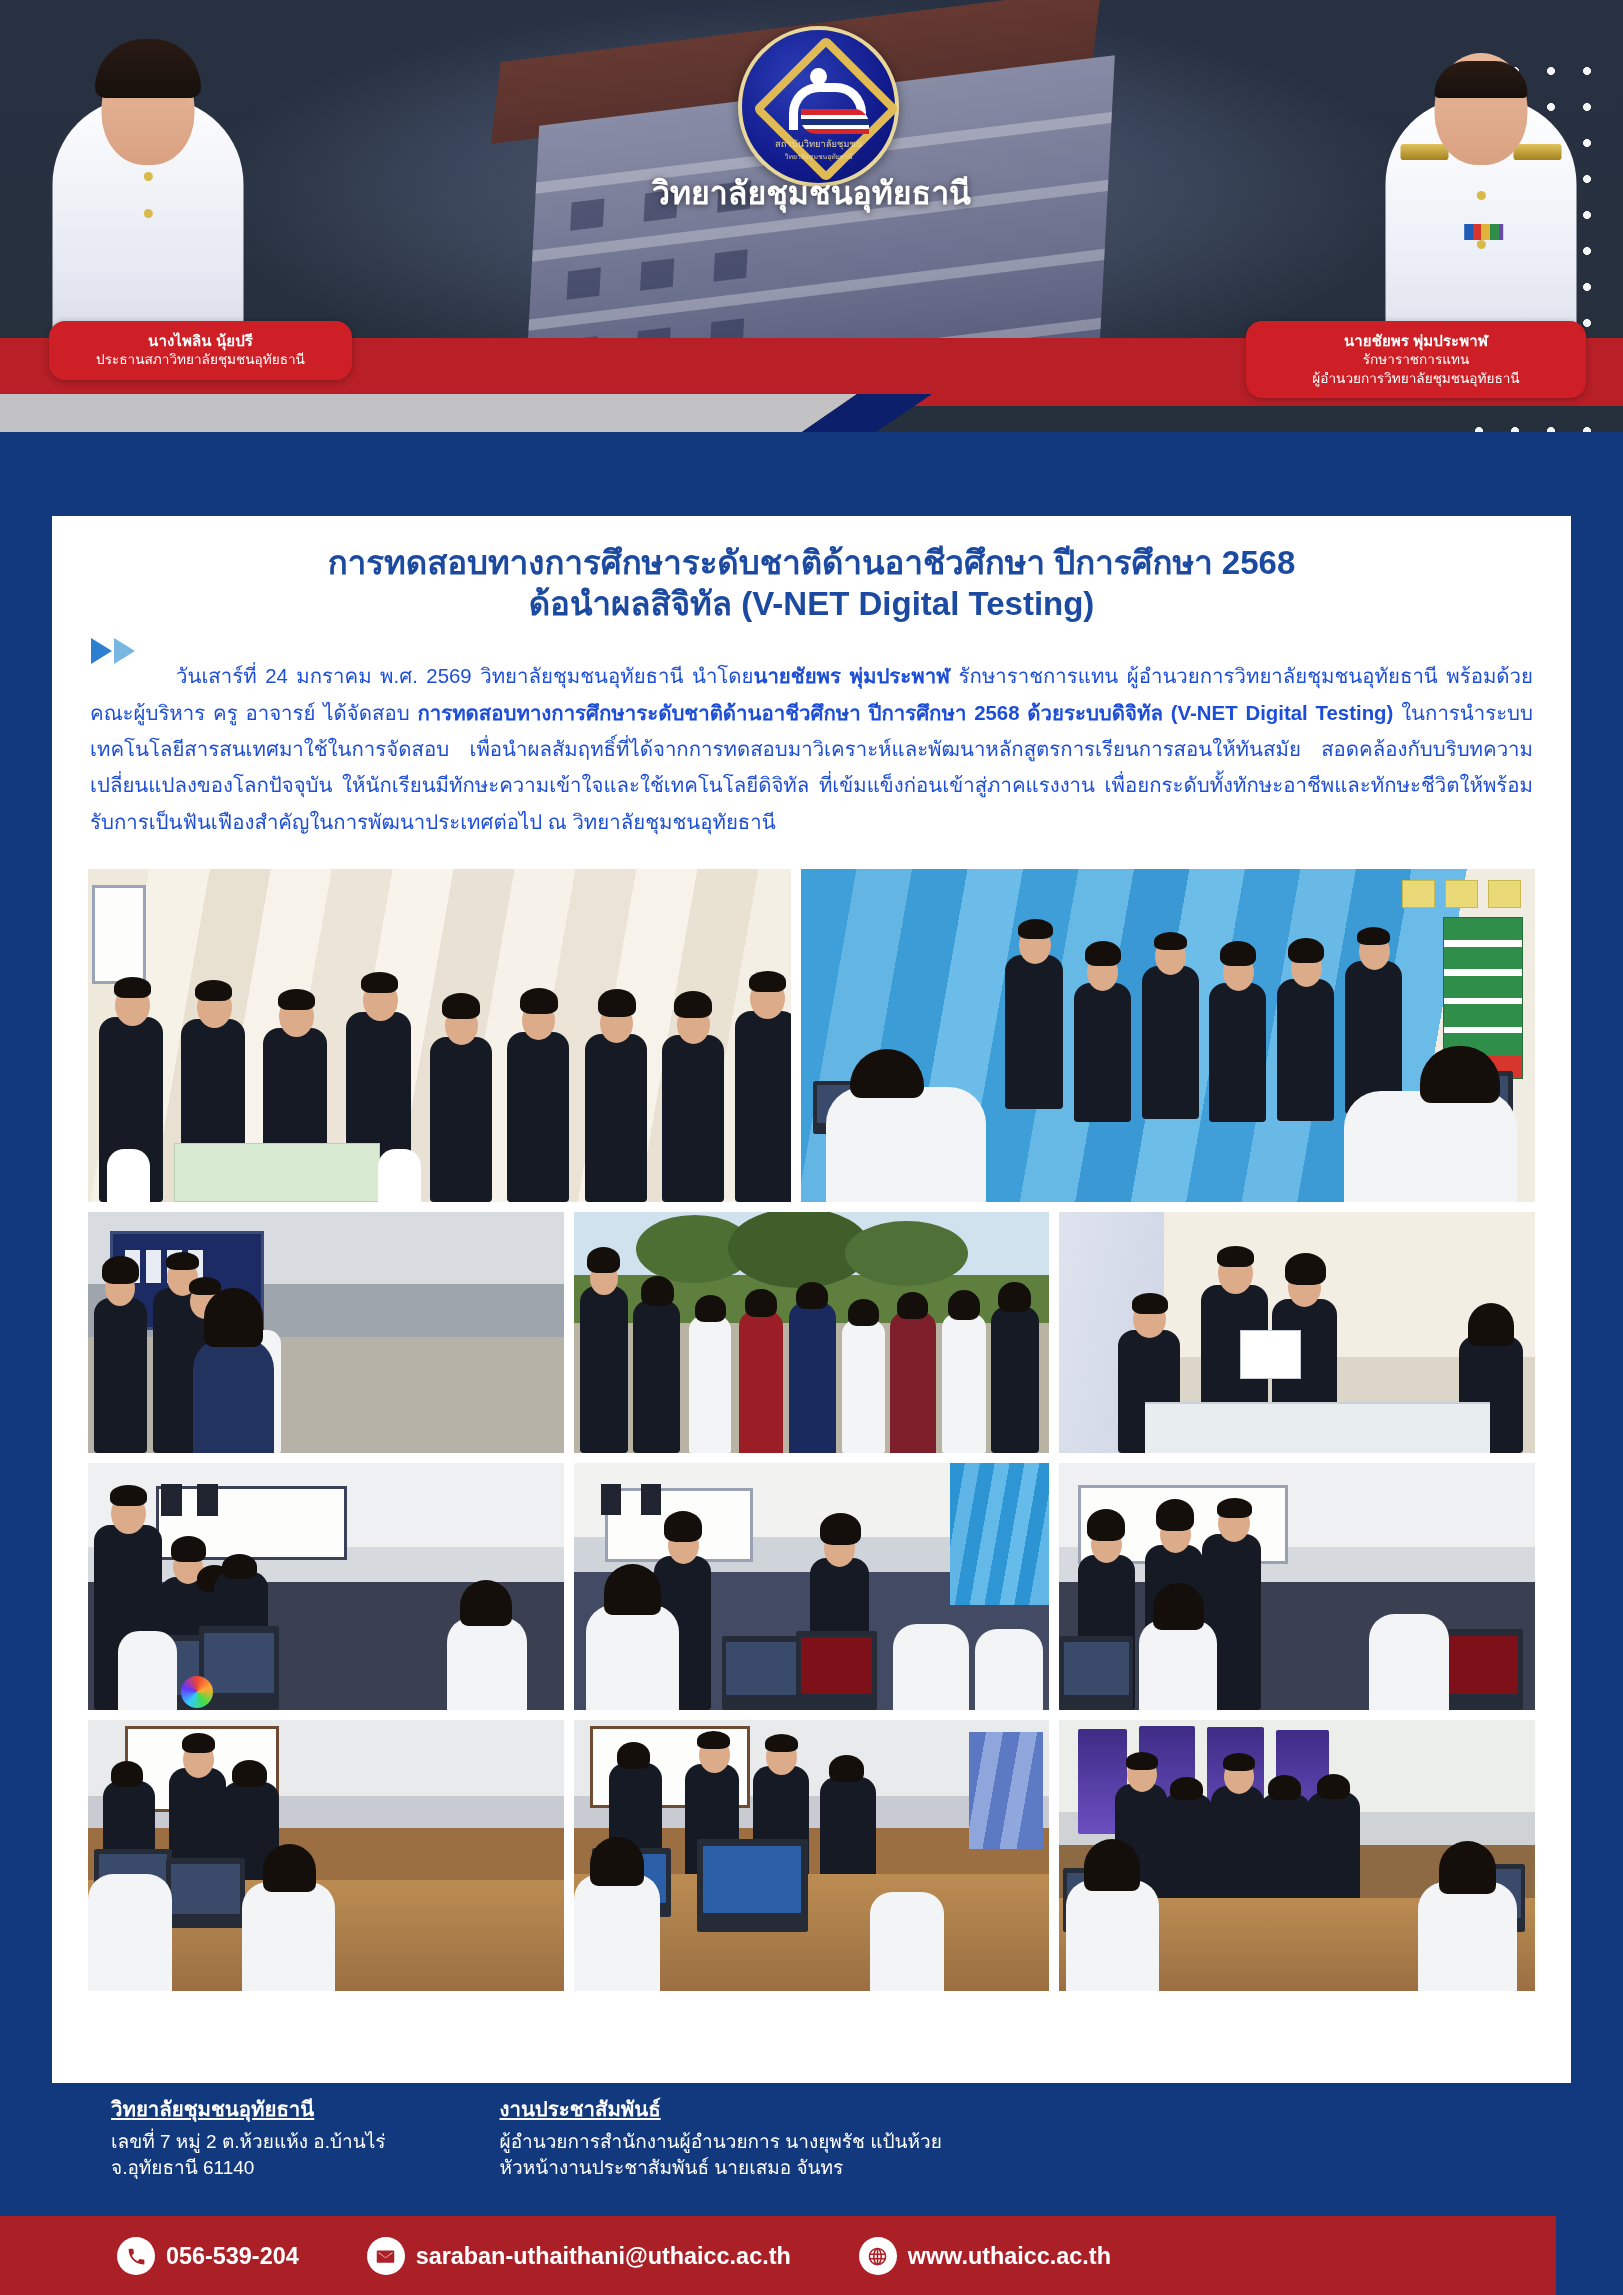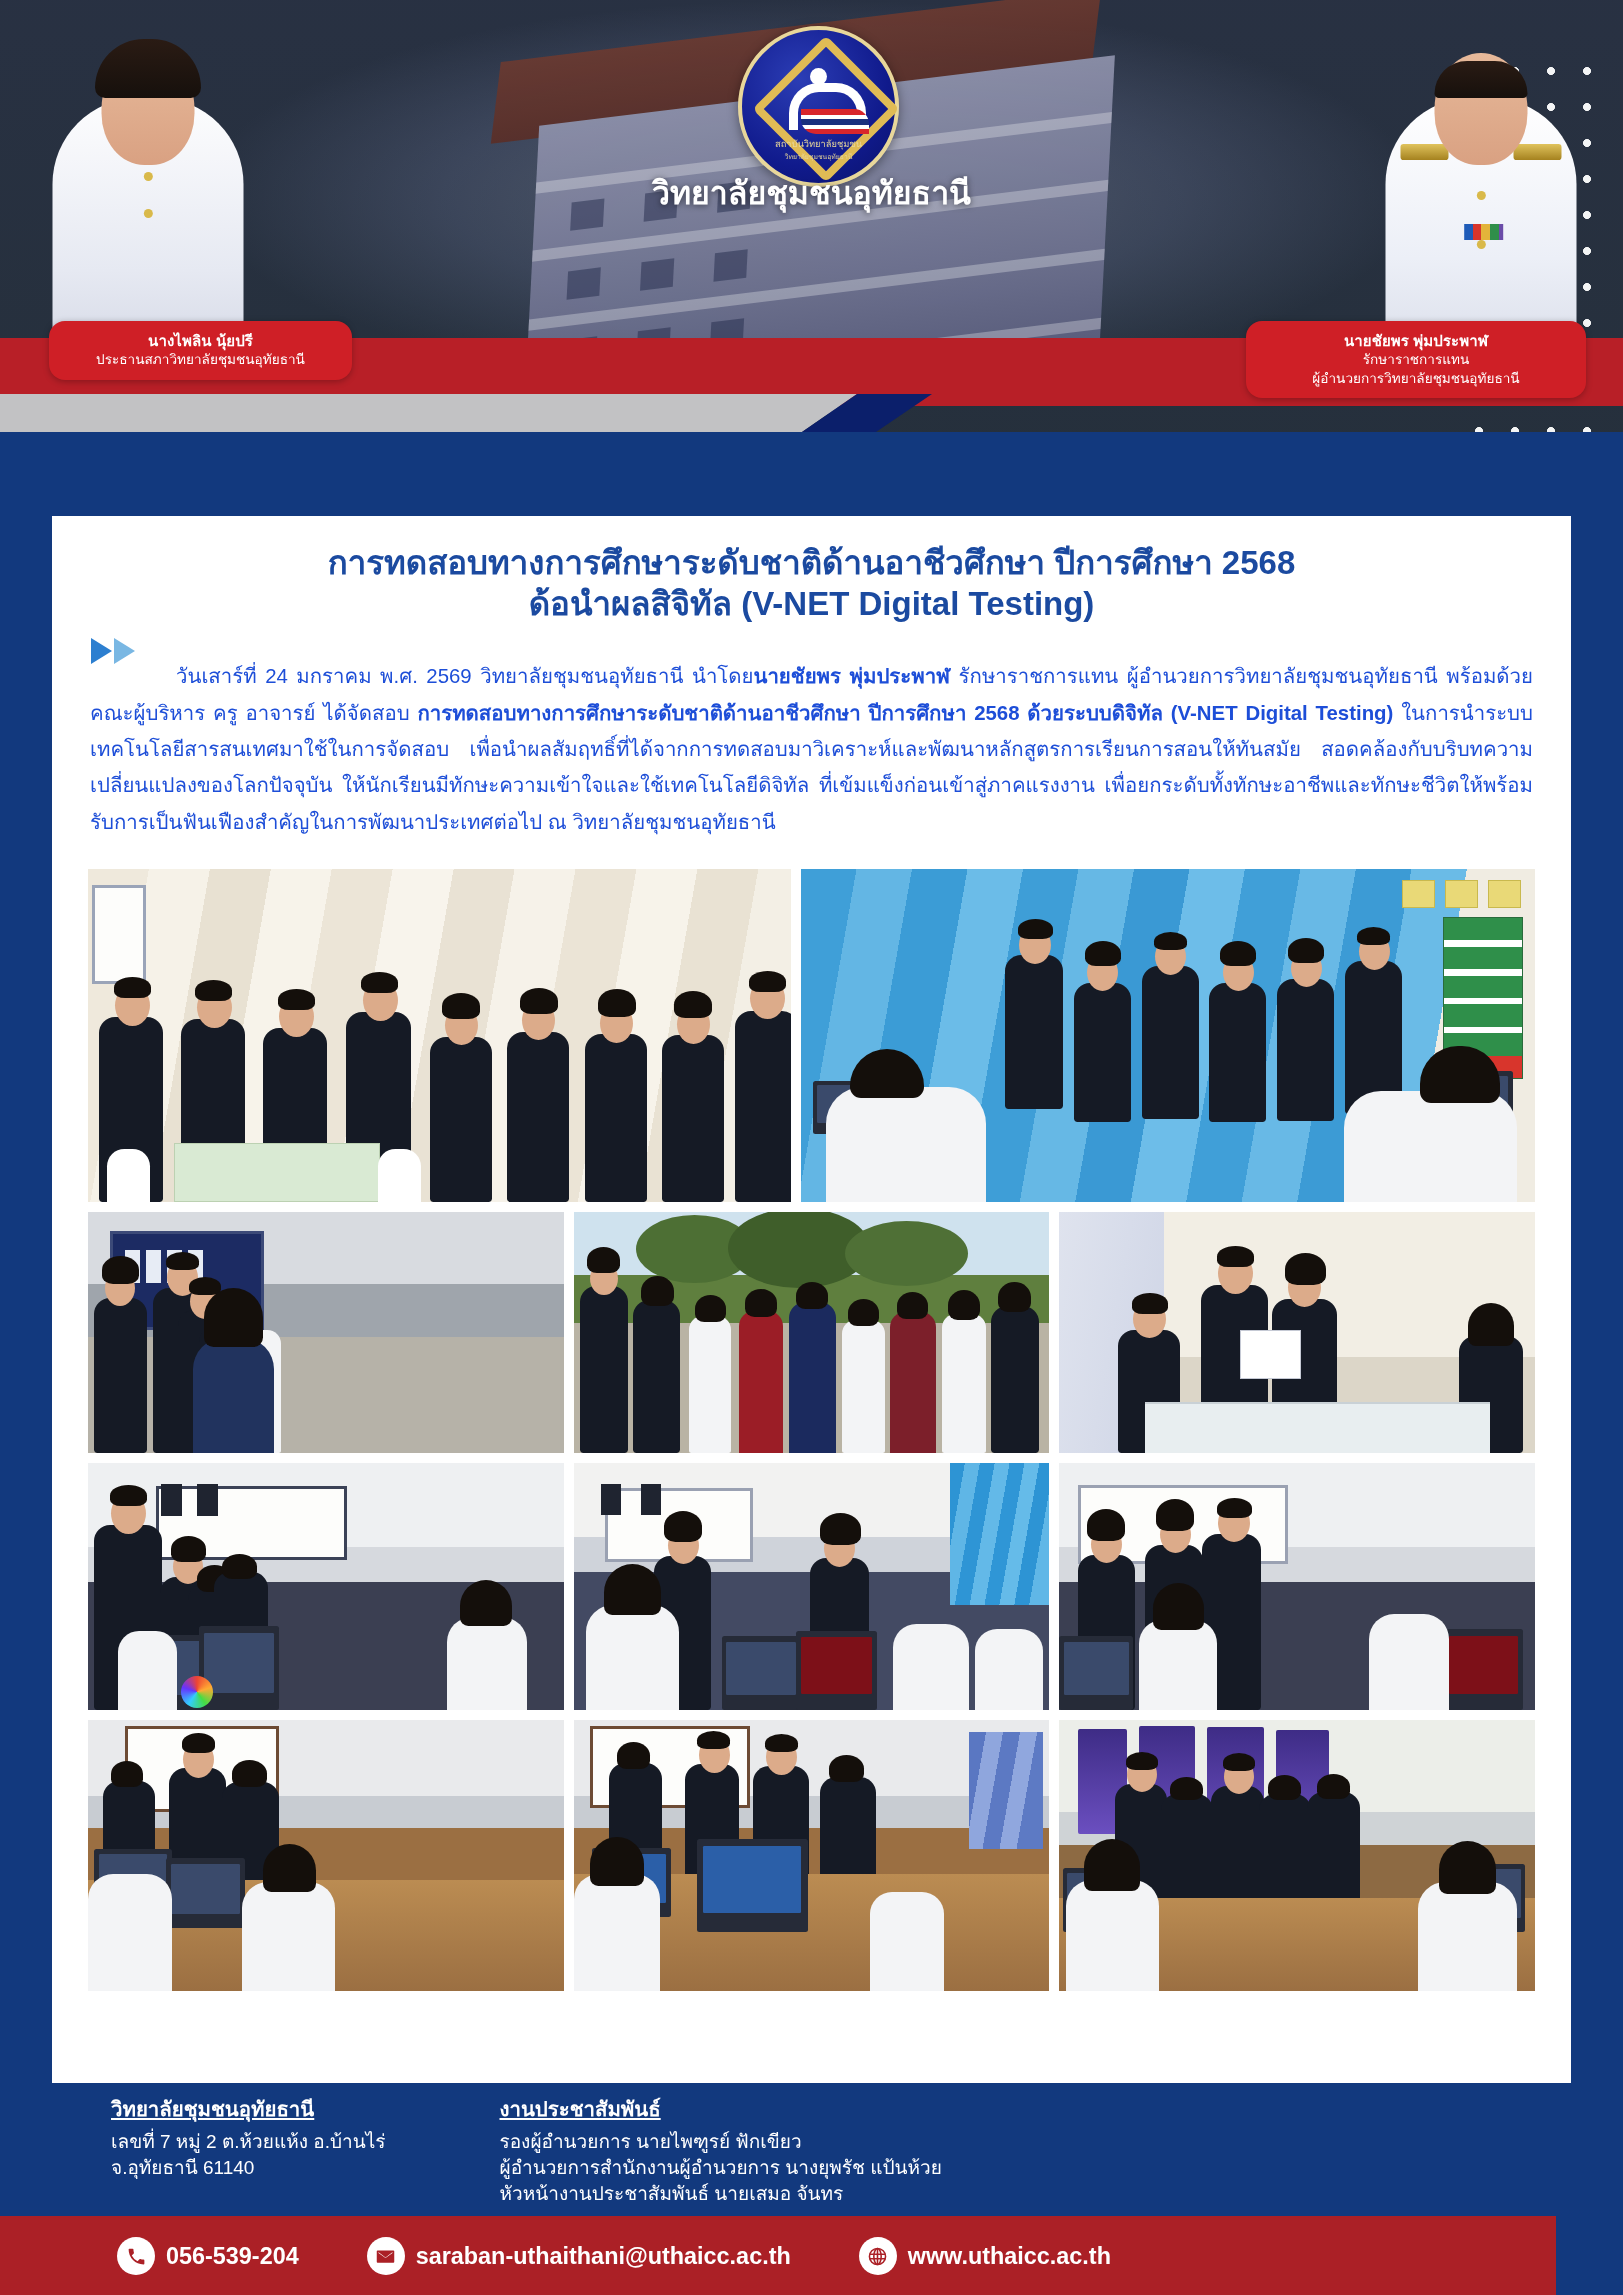--- a/index.html
+++ b/index.html
@@ -551,21 +551,20 @@
 
   <div class="foot">
     <div class="foot-in">
       <div class="fcol a">
         <div class="fh">วิทยาลัยชุมชนอุทัยธานี</div>
         <div class="fl">เลขที่ 7 หมู่ 2 ต.ห้วยแห้ง อ.บ้านไร่</div>
         <div class="fl">จ.อุทัยธานี 61140</div>
       </div>
       <div class="fcol b">
         <div class="fh">งานประชาสัมพันธ์</div>
-        <div class="fl">รองผู้อำนวยการ นายไพฑูรย์  ฟักเขียว</div>
         <div class="fl">ผู้อำนวยการสำนักงานผู้อำนวยการ นางยุพรัช แป้นห้วย</div>
         <div class="fl">หัวหน้างานประชาสัมพันธ์ นายเสมอ จันทร</div>
       </div>
     </div>
   </div>
 
   <div class="contact">
     <div class="ct one">
       <span class="cicon">
         <svg width="21" height="21" viewBox="0 0 24 24">

